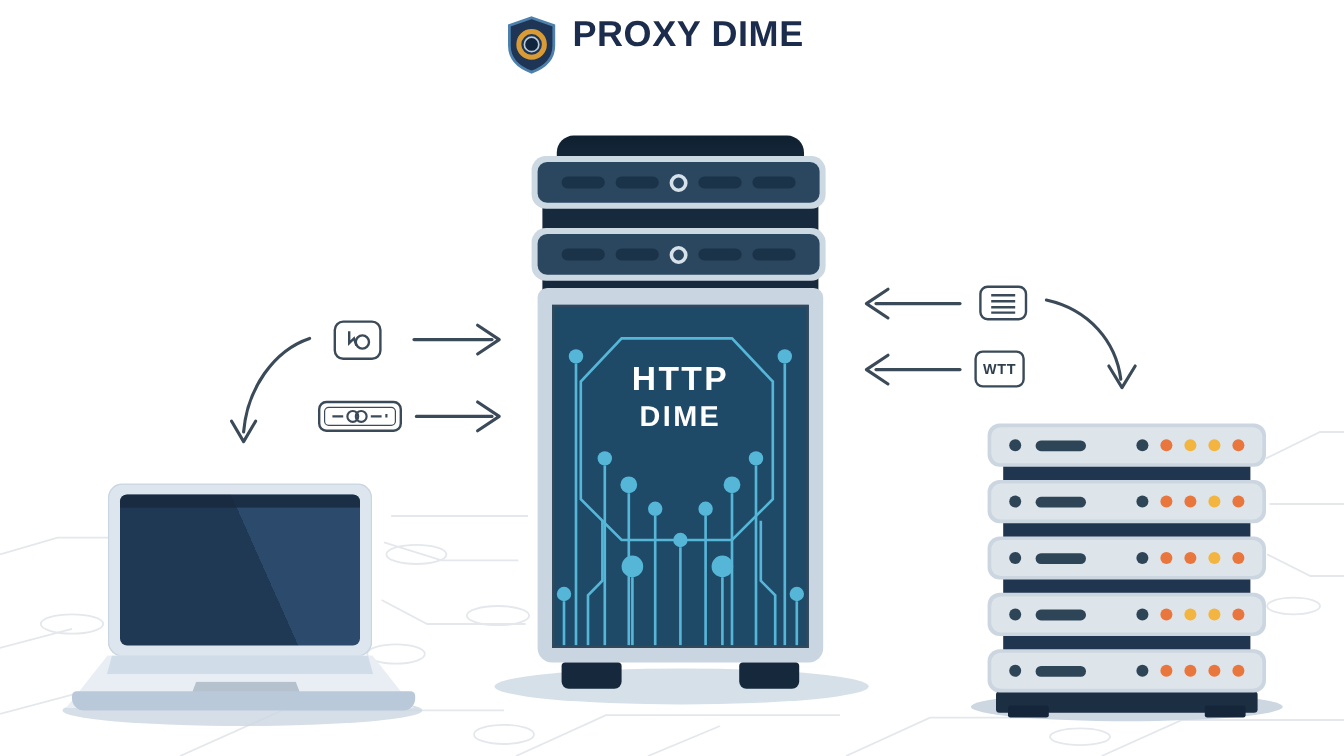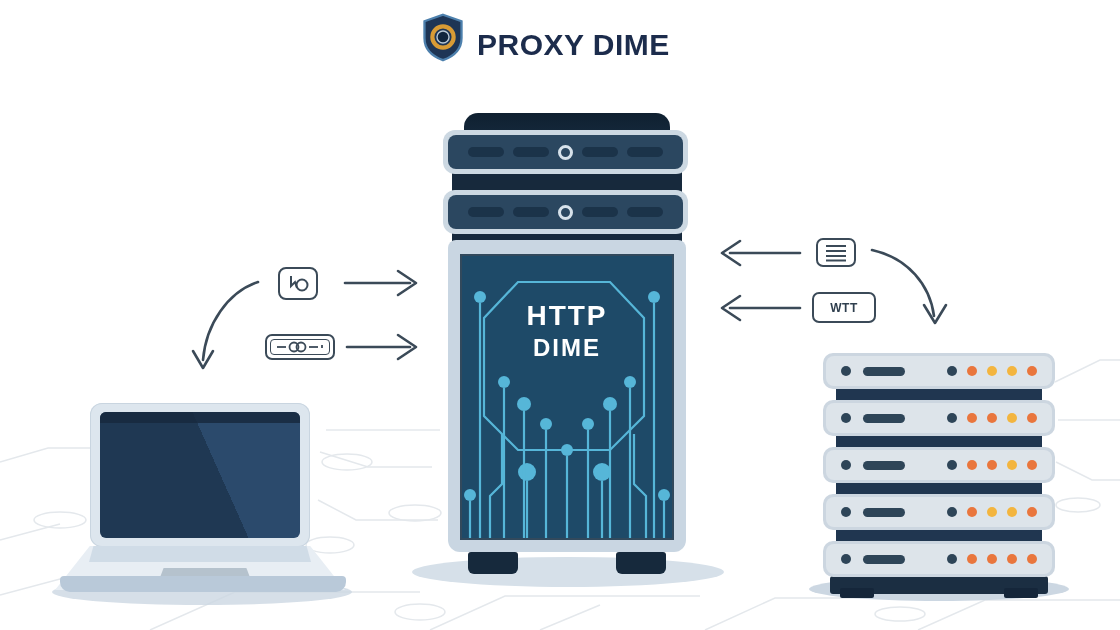--- a/index.html
+++ b/index.html
@@ -5,21 +5,21 @@
   * { margin:0; padding:0; box-sizing:border-box; }
   html,body { background:#fff; }
   #canvas {
     position:relative; width:1120px; height:630px; overflow:hidden;
     background:#ffffff;
     font-family:"Liberation Sans","DejaVu Sans",sans-serif;
   }
   .abs { position:absolute; }
 
   
-  .brand { left:418px; top:12px; display:flex; align-items:flex-end; gap:9px; z-index:4; }
+  .brand { left:418px; top:12px; display:flex; align-items:flex-start; gap:9px; z-index:4; }
   .brand h1 { font-size:30px; font-weight:800; color:#1c2c4c; letter-spacing:.5px; }
 
   
   .lap-shadow { left:52px; top:579px; width:300px; height:26px; border-radius:50%; background:#ccd7e2; opacity:.8; }
   .lap-lid { left:90px; top:403px; width:220px; height:144px; background:#dde6ee; border-radius:12px; box-shadow:inset 0 0 0 1px #c9d5e0; }
   .lap-screen { left:10px; top:9px; width:200px; height:126px; border-radius:6px;
     background:linear-gradient(246deg,#2b4a6c 0%,#2b4a6c 42%,#1f3853 42%); overflow:hidden; }
   .lap-screen-topband { left:0; top:0; width:100%; height:11px; background:#17293e; opacity:.85; }
   .lap-base { left:55px; top:546px; width:290px; height:44px; background:#e8eef4;
     -webkit-clip-path:polygon(12% 0,88% 0,100% 100%,0 100%); clip-path:polygon(12% 0,88% 0,100% 100%,0 100%); }
@@ -60,21 +60,21 @@
   .ru-spacer { flex:1; }
   .led-strip { display:flex; align-items:center; gap:10px; }
   .led { width:10px; height:10px; border-radius:50%; }
 
   
   .tagbox { background:#fff; border:2.5px solid #3b4a58; z-index:3; }
   .box-cursor { left:278px; top:267px; width:40px; height:33px; border-radius:8px; display:flex; align-items:center; justify-content:center; }
   .box-link { left:265px; top:334px; width:70px; height:26px; border-radius:7px; display:flex; align-items:center; justify-content:center; }
   .box-link-inner { position:absolute; left:3px; top:3px; right:3px; bottom:3px; border:1.5px solid #3b4a58; border-radius:4px; }
   .box-list { left:816px; top:238px; width:40px; height:29px; border-radius:7px; display:flex; align-items:center; justify-content:center; }
-  .box-wtt { left:812px; top:292px; width:64px; height:31px; border-radius:7px; display:flex; align-items:center; justify-content:center;
+  .box-wtt { left:812px; top:292px; width:42px; height:31px; border-radius:7px; display:flex; align-items:center; justify-content:center;
     font-size:12px; font-weight:bold; color:#2f3f4e; letter-spacing:.5px; }
 
   .overlay { left:0; top:0; width:1120px; height:630px; pointer-events:none; }
   .z1 { z-index:1; } .z2 { z-index:2; } .z0 { z-index:0; }
 </style>
 </head>
 <body>
 
 <div id="canvas">
 

